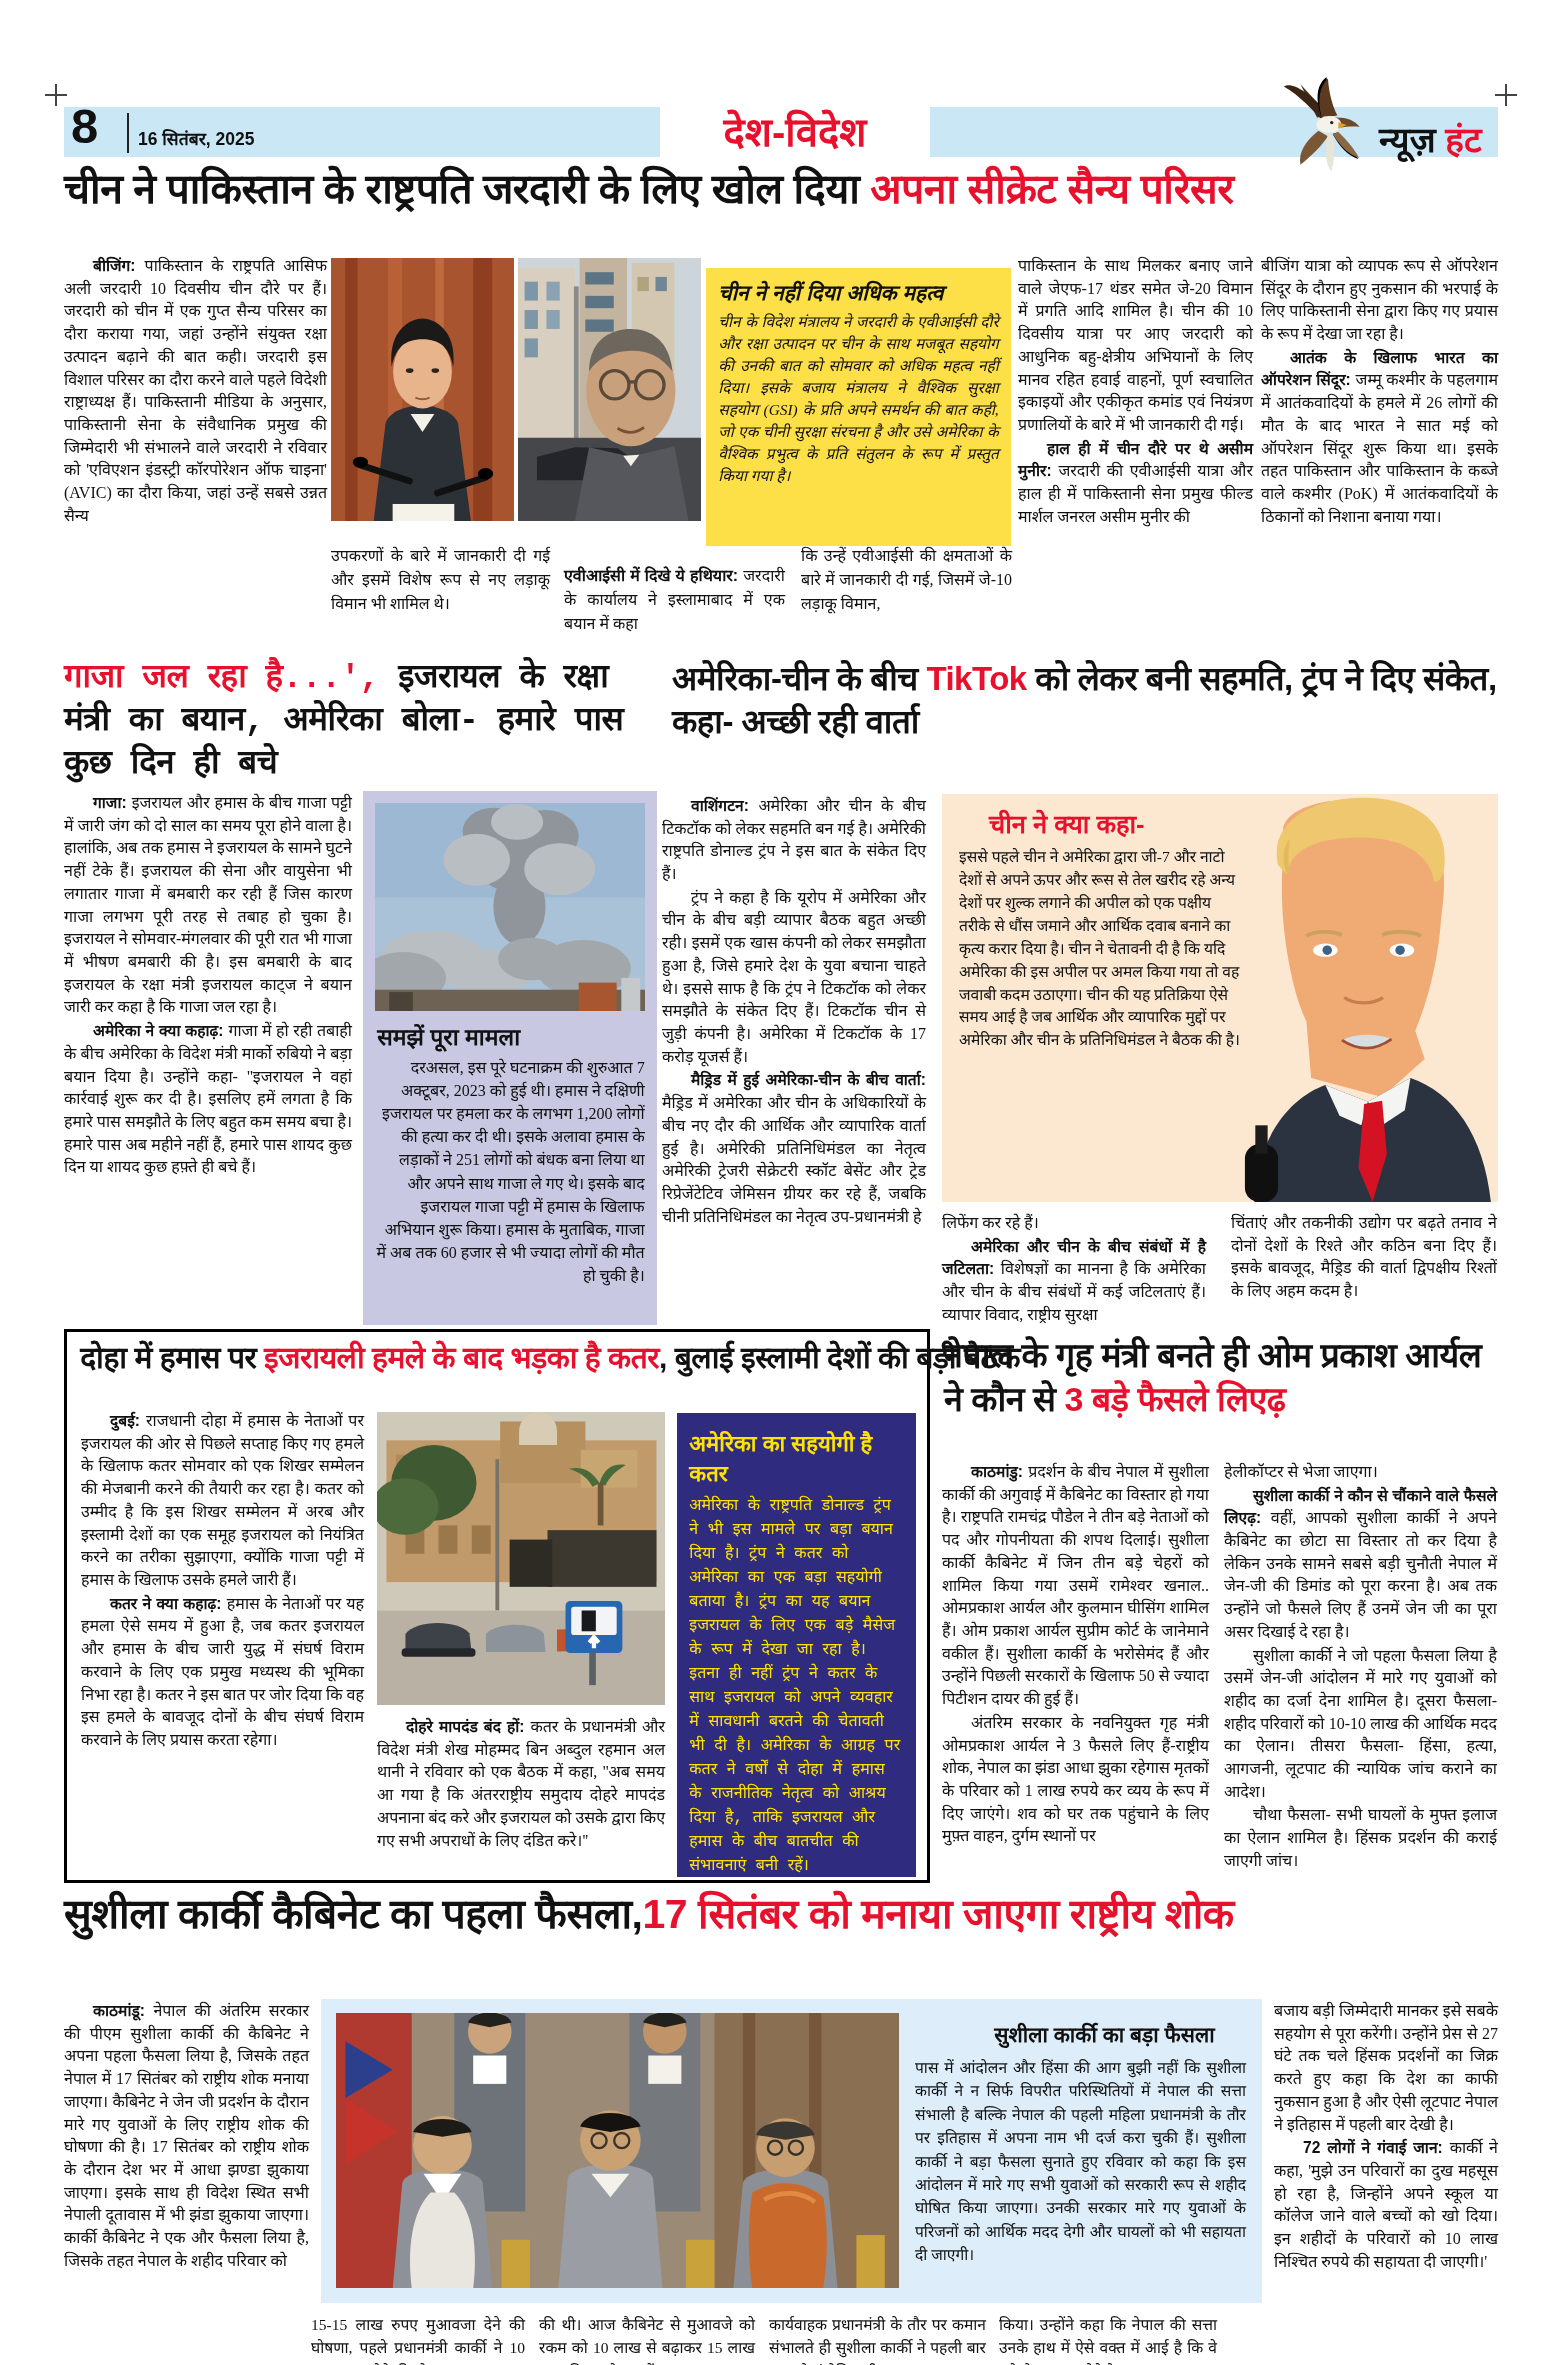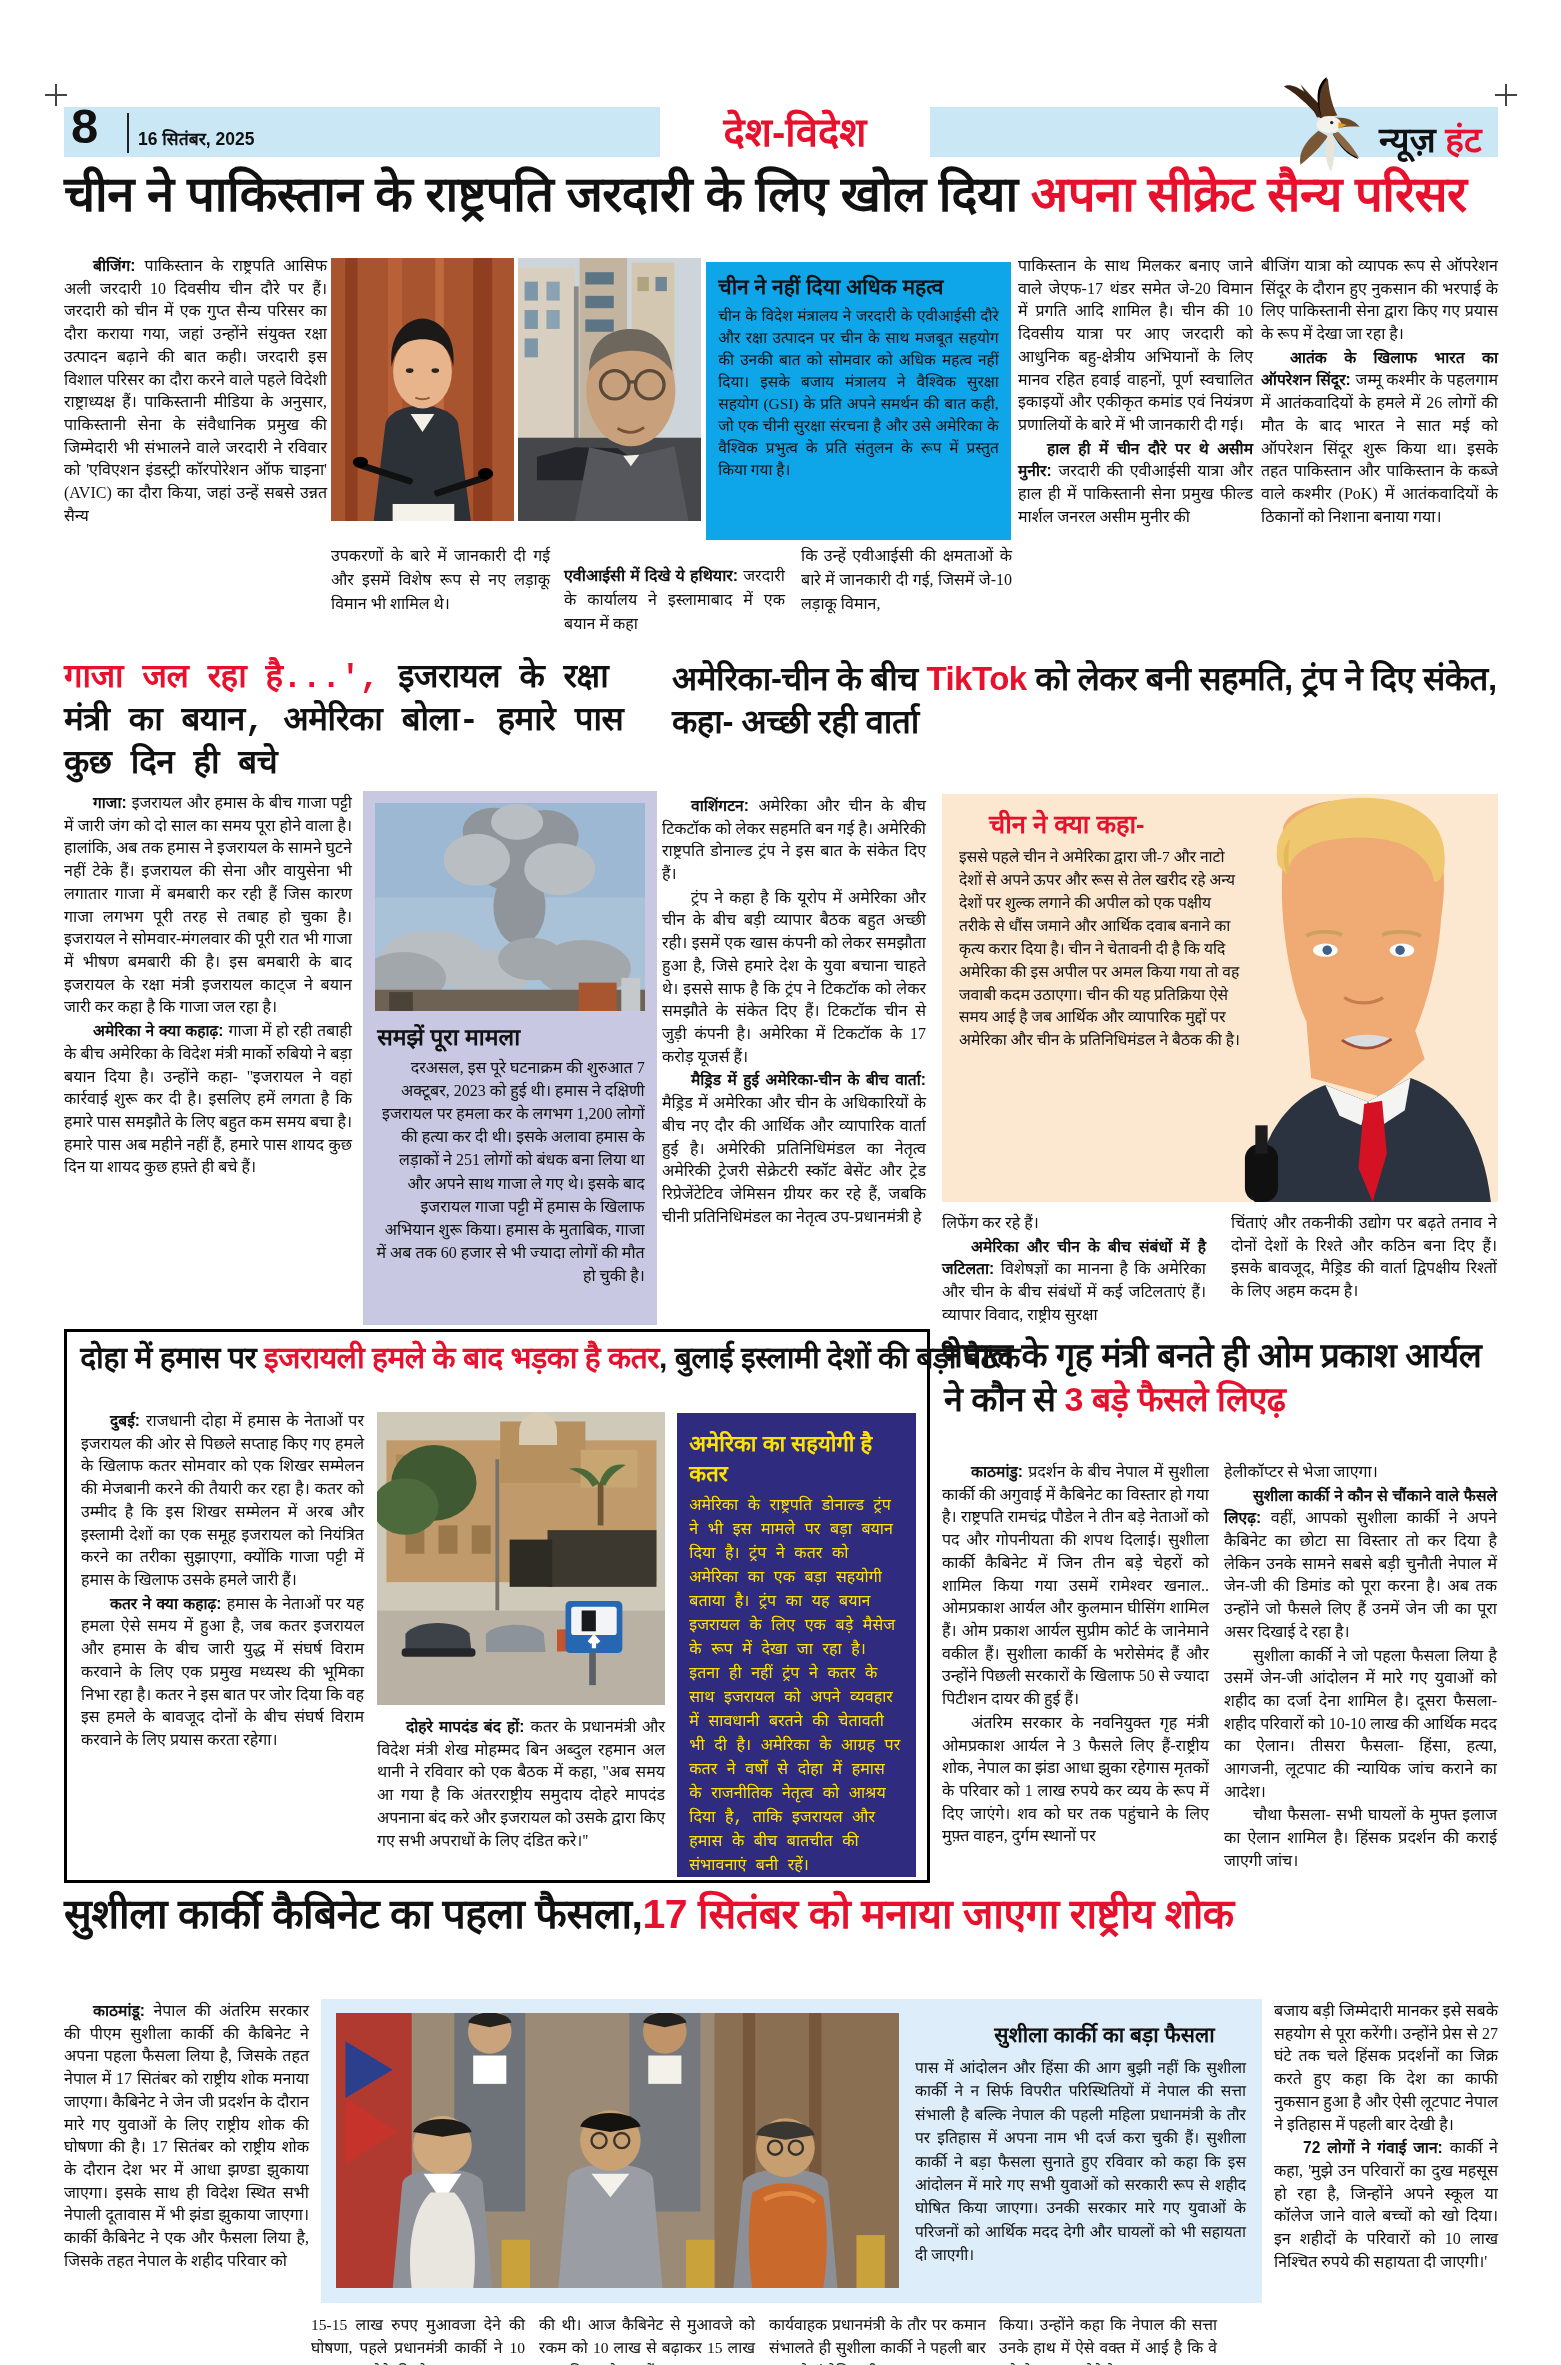--- a/index.html
+++ b/index.html
@@ -15,31 +15,31 @@
   .pagenum{position:absolute;left:71px;top:98px;font-size:49px;font-weight:bold;font-family:"Liberation Sans",sans-serif;}
   .pndiv{position:absolute;left:127px;top:113px;width:2.4px;height:40px;background:#222;}
   .date{position:absolute;left:138px;top:126px;font-size:17.5px;font-weight:bold;font-family:"Liberation Sans",sans-serif;}
   .section{position:absolute;left:660px;top:109px;width:270px;text-align:center;font-size:40px;line-height:1.15;
            font-weight:bold;color:#e8112d;font-family:"Liberation Sans",sans-serif;}
   .logotxt{position:absolute;left:1379px;top:115px;font-size:35px;font-weight:bold;font-family:"Liberation Sans",sans-serif;}
   .logotxt .red{color:#e8112d;}
   
   .hl{font-family:"Liberation Sans",sans-serif;font-weight:bold;letter-spacing:-0.5px;}
   .hl .red{color:#e8112d;}
-  .hl1{left:64px;top:167px;width:1438px;font-size:49px;line-height:1.12;white-space:nowrap;}
+  .hl1{left:64px;top:167px;width:1438px;font-size:41px;line-height:1.12;white-space:nowrap;}
   .hl2{font-size:33px;line-height:1.3;}
   .hl3{font-size:41px;line-height:1.1;white-space:nowrap;}
   
   .col{position:absolute;text-align:justify;font-size:16px;line-height:1.42;}
   .col p{margin:0 0 0.9px 0;text-indent:29px;}
   .col b{font-family:"Liberation Sans",sans-serif;font-size:15.6px;}
   .cap{position:absolute;text-align:justify;font-size:16px;line-height:1.5;}
   .cap b{font-family:"Liberation Sans",sans-serif;}
   .boxtitle{font-family:"Liberation Sans",sans-serif;font-weight:bold;margin-left:24px;}
-  .infobox1{position:absolute;left:706px;top:262px;width:305px;height:278px;background:#0ea5e9;box-sizing:border-box;padding:8.5px 12.3px;}
+  .infobox1{position:absolute;left:706px;top:268px;width:305px;height:278px;background:#fde047;box-sizing:border-box;padding:8.5px 12.3px;font-style:italic;}
   .infobox1 .boxtitle{font-size:21px;margin:1.9px 0 4.7px 0;}
   .infobox1 .txt{font-size:15.4px;line-height:1.43;text-align:justify;}
   .lavbox{position:absolute;left:363px;top:791px;width:294px;height:534px;background:#c9c8e3;box-sizing:border-box;padding:12.3px;}
   .lavbox .boxtitle{font-size:23px;margin:8.5px 0 3.8px 1.9px;}
   .lavbox .txt{font-size:16px;line-height:1.45;text-align:right;}
   .peachbox{position:absolute;left:942px;top:794px;width:556px;height:408px;background:#fce8d0;}
   .peachbox .boxtitle{position:absolute;left:23px;top:12.3px;font-size:25.5px;color:#e8112d;}
   .peachbox .txt{position:absolute;left:17px;top:52px;width:284px;font-size:15.6px;line-height:1.47;text-align:left;}
   .dohabox{position:absolute;left:64px;top:1329px;width:866px;height:554px;border:3.3px solid #000;box-sizing:border-box;background:#fff;}
   .navybox{position:absolute;left:610px;top:81px;width:239px;height:464px;background:#2f2b7e;color:#ffe300;box-sizing:border-box;padding:11.4px 12.3px;}

